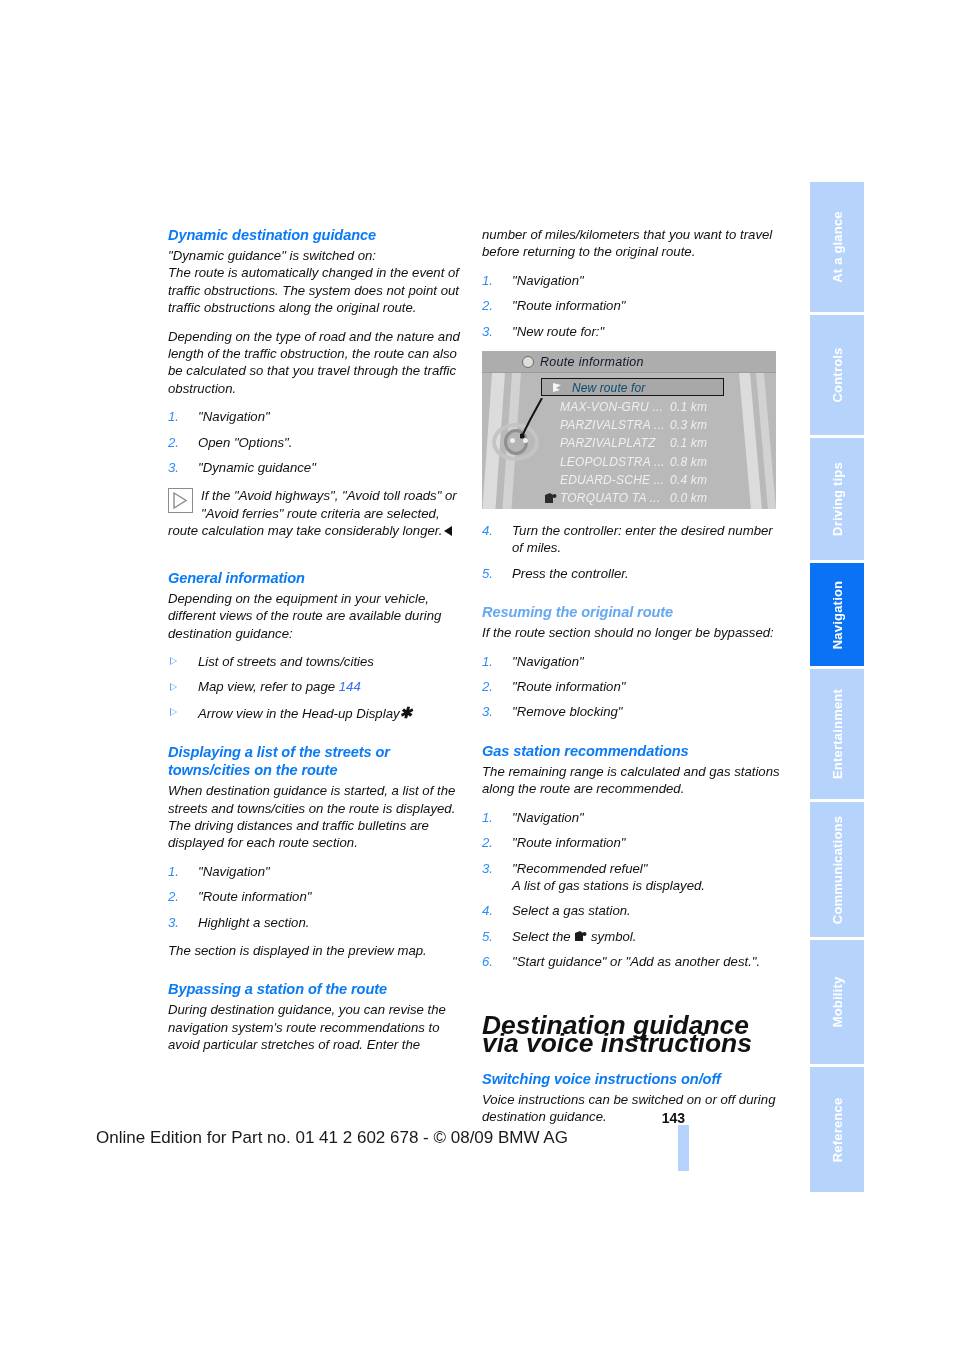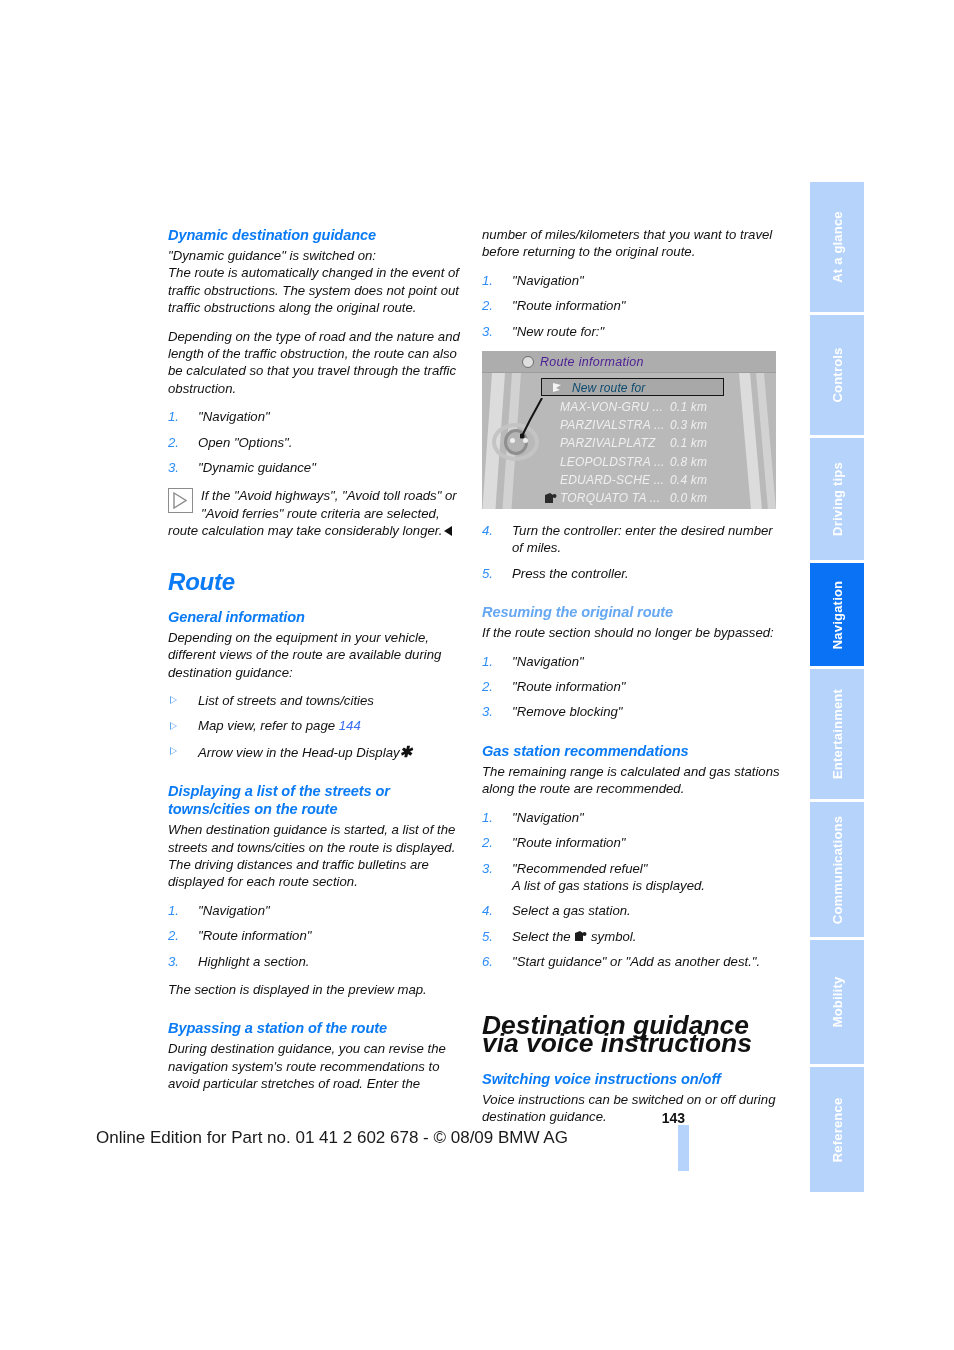--- a/index.html
+++ b/index.html
@@ -101,21 +101,21 @@
   .shot .hdr {
     position:absolute; left:0; top:0; width:294px; height:22px;
     background:#adadad; border-bottom:1px solid #9d9d9d;
   }
   .shot .hdr .hicon {
     position:absolute; left:40px; top:5px; width:12px;height:12px;
     border-radius:50%; background:#dedede; border:1.5px solid #6e6e6e;
   }
   .shot .hdr .htxt {
     position:absolute; left:58px; top:3px;
-    font-size:12.5px; color:#4c1d95; letter-spacing:.3px;
+    font-size:12.5px; color:#0f172a; letter-spacing:.3px;
   }
   .shot .hl {
     position:absolute; left:59px; top:27px; width:183px; height:18px;
     background:#a8a8a8; border:1.8px solid #141414;
   }
   .shot .hl .hltxt {
     position:absolute; left:30px; top:1px; font-size:12px;
     color:#0c4a6e; letter-spacing:.1px; white-space:nowrap;
   }
   .shot .hl .flag {
@@ -195,21 +195,20 @@
       <span class="noteicon">
         <svg width="14" height="17" viewBox="0 0 14 17" aria-hidden="true">
           <polygon points="1,1 13,8.5 1,16" fill="none" stroke="#8c8c8c" stroke-width="1.4"></polygon>
         </svg>
       </span>
       <span class="notetext">If the "Avoid highways", "Avoid toll roads" or "Avoid ferries" route criteria are selected, route calculation may take considerably longer.</span><span class="endmark"></span>
     </div>
 
     <div class="spacer-m"></div>
 
-    <h1 class="chapter">Route</h1>
 
     <h2 class="sec">General information</h2>
 
     <p class="body">Depending on the equipment in your vehicle, different views of the route are available during destination guidance:</p>
 
     <ul class="tri">
       <li>
         <span class="tri-ic"></span>
         <span>List of streets and towns/cities</span>
       </li>

